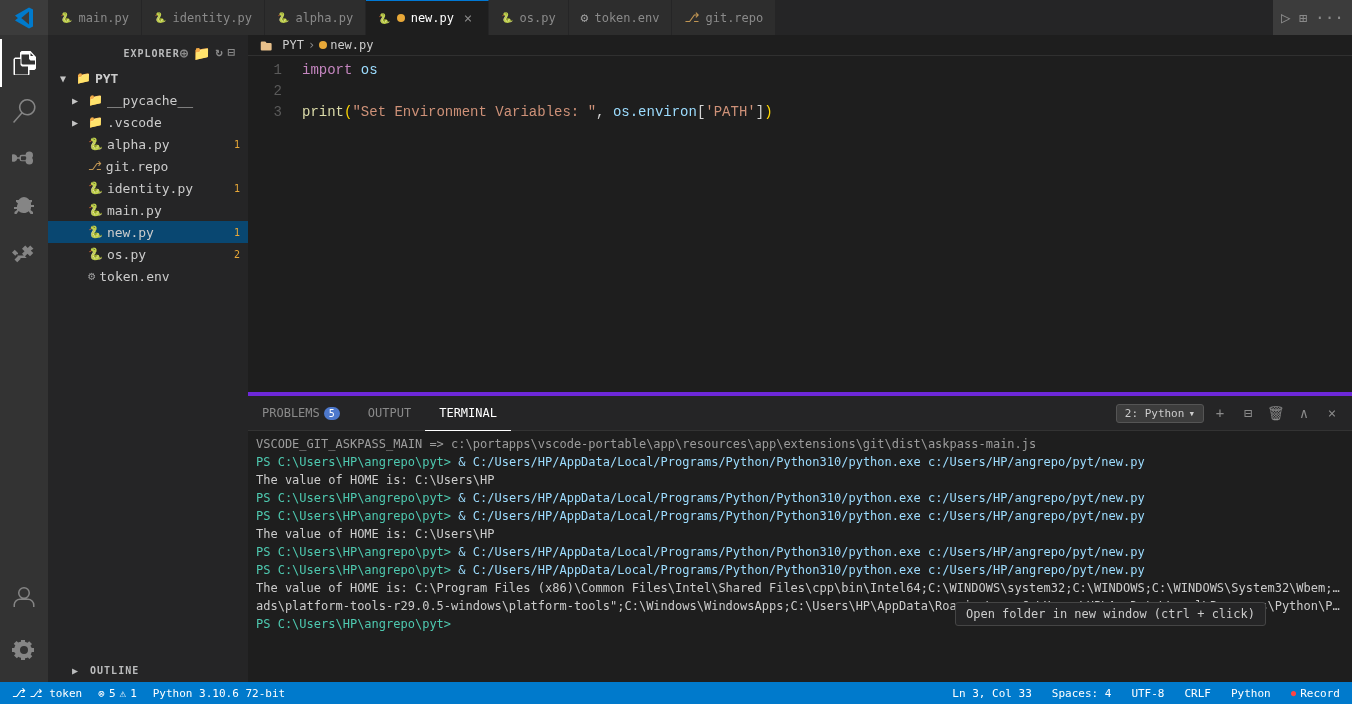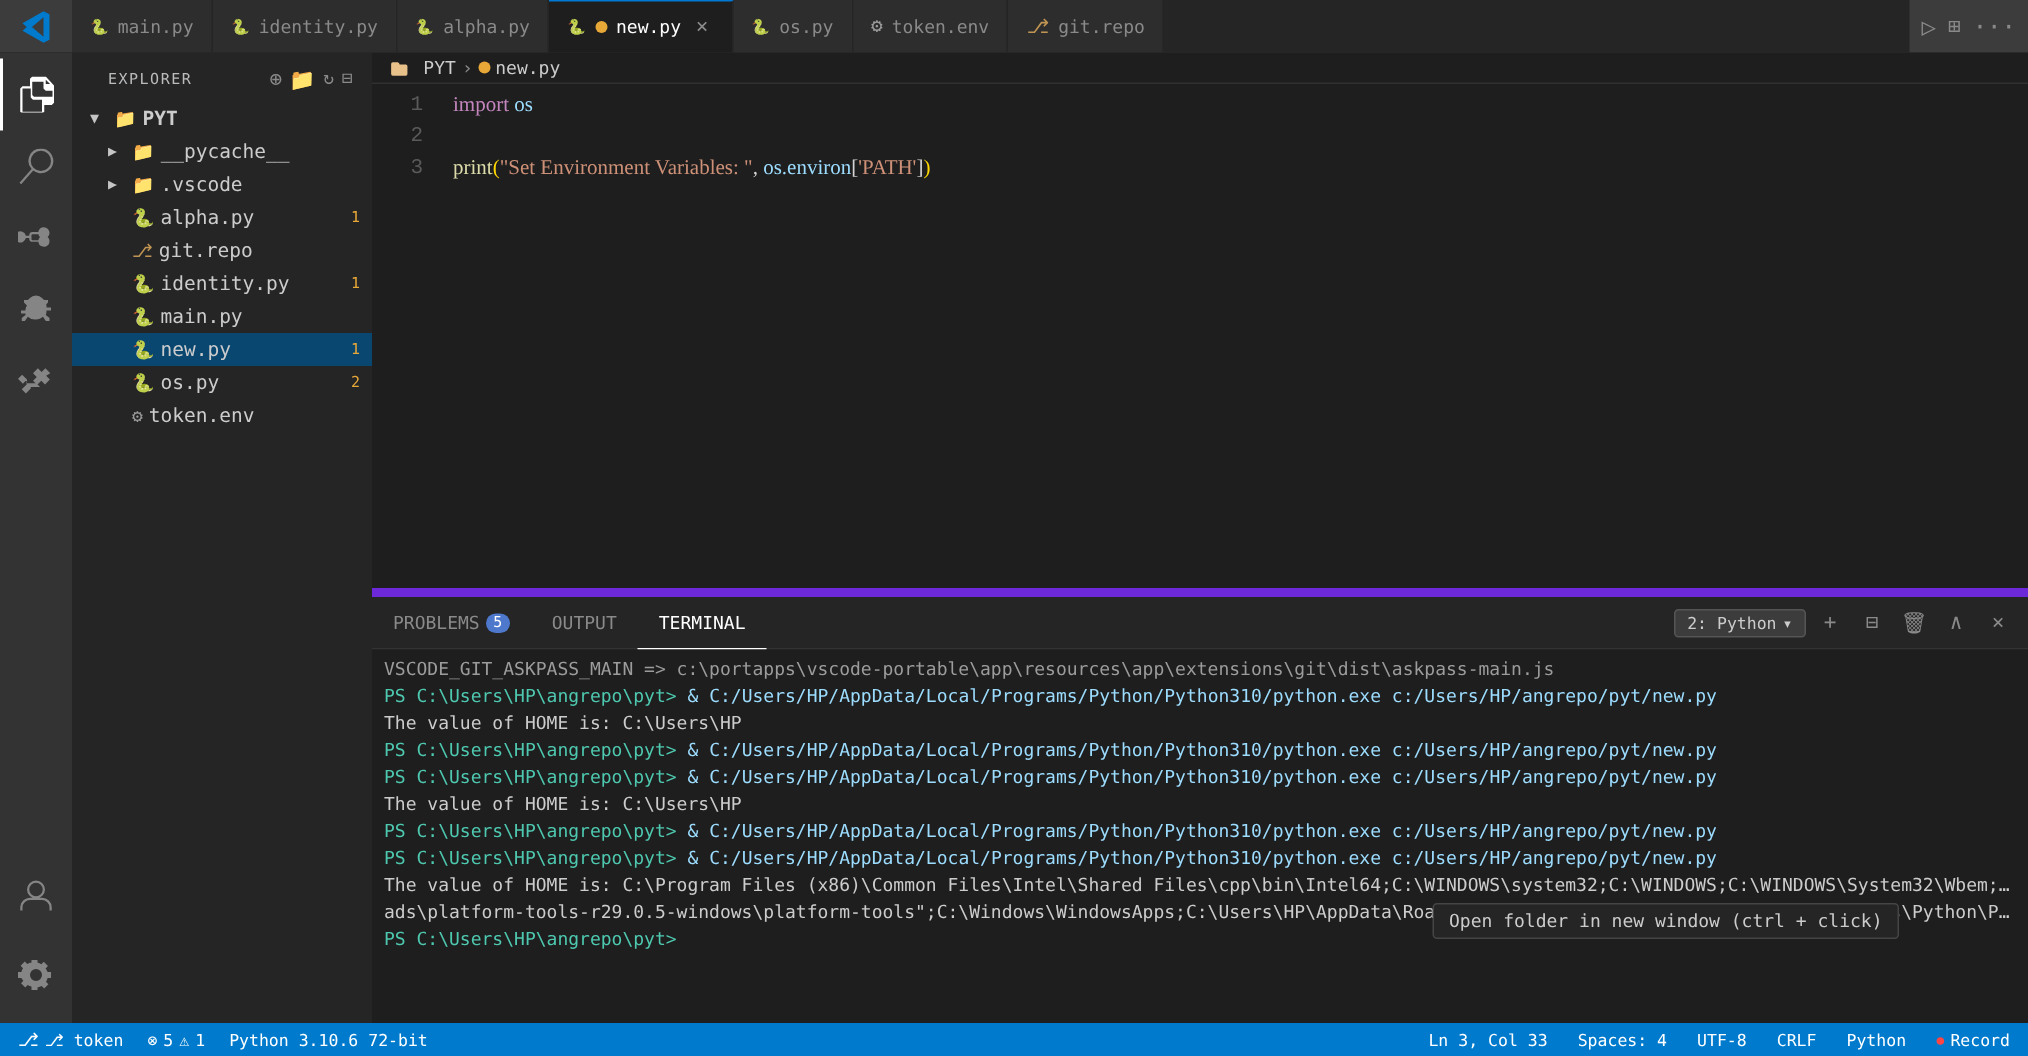--- a/index.html
+++ b/index.html
@@ -125,27 +125,27 @@
       width: 200px;
       background: #252526;
       flex-shrink: 0;
       display: flex;
       flex-direction: column;
       overflow: hidden;
     }
     .sidebar-header {
       padding: 10px 12px 6px 24px;
       font-size: 10px;
-      font-weight: 400;
+      font-weight: 700;
       color: #bbbcbd;
       letter-spacing: 1px;
       text-transform: uppercase;
       display: flex;
       align-items: center;
-      justify-content: space-between;
+      justify-content: flex-end;
     }
     .sidebar-header-icons {
       display: flex;
       gap: 4px;
       color: #8a8a8a;
     }
     .sidebar-section {
       flex: 1;
       overflow-y: auto;
     }
@@ -237,36 +237,35 @@
     }
     .code-content {
       flex: 1;
       padding: 0 4px;
       overflow: hidden;
     }
     .code-line {
       height: 21px;
       display: flex;
       white-space: pre;
-      font-family: Liberation Serif, serif;
     }
     .kw-import { color: #c586c0; }
     .kw-module { color: #9cdcfe; }
     .kw-func { color: #dcdcaa; }
     .kw-string { color: #ce9178; }
     .kw-brackets { color: #ffd700; }
     .kw-index { color: #ce9178; }
 
     
     .panel {
       background: #1e1e1e;
       flex-shrink: 0;
       display: flex;
       flex-direction: column;
-      border-top: 6px solid #6d28d9;
+      border-top: 4px solid #6d28d9;
       height: 290px;
       margin-top: 17px;
     }
     .panel-tabs {
       display: flex;
       align-items: center;
       background: #252526;
       height: 35px;
       flex-shrink: 0;
       border-bottom: 1px solid #333;
@@ -539,20 +538,24 @@
     <span class="label">os.py</span>
     <span class="badge badge-gold">2</span>
   </div>
         <div class="tree-item" style="padding-left: 24px;">
     <span style="width:12px; display:inline-block;"></span>
     <span class="file-icon" style="color:#9c9c9c;">⚙</span>
     <span class="label">token.env</span>
 
   </div>
       </div>
+    <div class="sidebar-outline">
+      <span style="margin-right:4px;">▶</span>
+      <span>OUTLINE</span>
+    </div>
   </div>
 
   <div style="flex:1; display:flex; flex-direction:column; overflow:hidden;">
 
     <div class="breadcrumb">
       <span style="color:#cccccc;">
         <svg width="12" height="12" viewBox="0 0 16 16" fill="#e8c08a" style="margin-right:3px; vertical-align:middle;">
             <path d="M1 3.5A1.5 1.5 0 0 1 2.5 2h3.764c.958 0 1.76.56 2.12 1.37L8.5 4H14A1.5 1.5 0 0 1 15.5 5.5v7A1.5 1.5 0 0 1 14 14H2.5A1.5 1.5 0 0 1 1 12.5v-9z"></path>
           </svg>
         <span>PYT</span>

